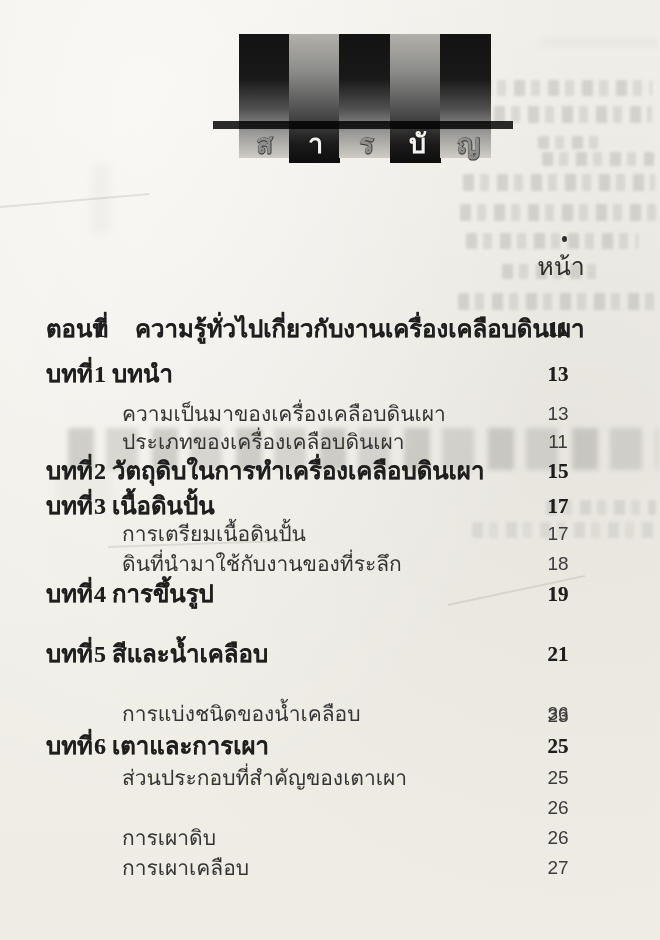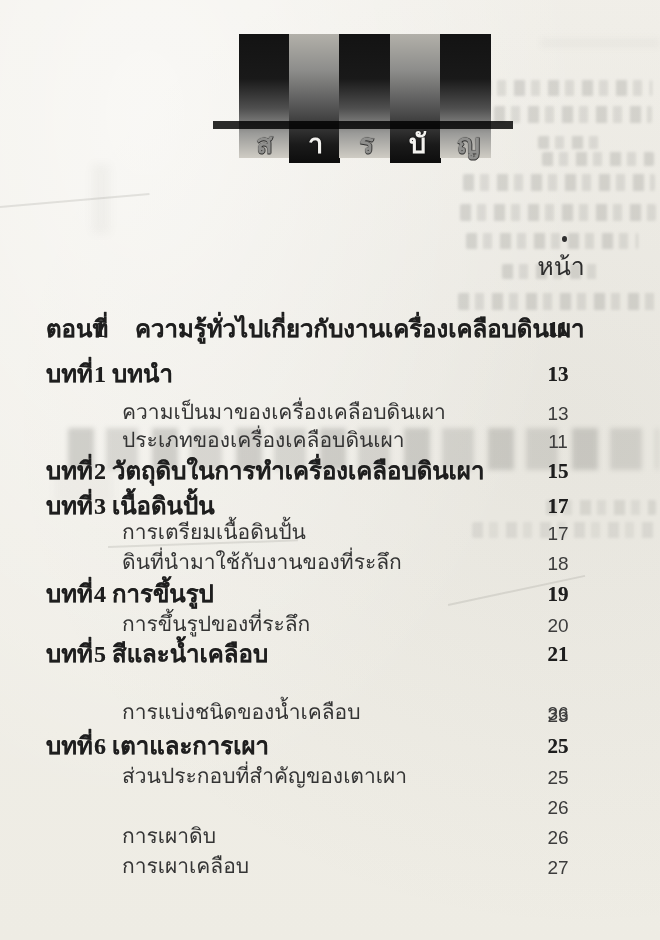--- a/index.html
+++ b/index.html
@@ -32,21 +32,21 @@
   .dot-mark{position:absolute;left:562px;top:236px;width:5px;height:6px;border-radius:50%;background:#2f2f2f;}
 
   
   .toc{position:absolute;left:0;top:0;width:660px;height:940px;border-radius:13px;}
   .row{position:absolute;left:0;width:660px;height:32px;line-height:32px;white-space:nowrap;}
   .row .prefix{position:absolute;left:46px;}
   .row .chnum{position:absolute;left:88px;width:24px;text-align:center;}
   .row .title{position:absolute;}
   .row.part .title{left:107px;margin-left:28px;}
   .row.chapter .title{left:112px;}
-  .row.sub .title{left:122px;font-family:Liberation Mono, monospace;}
+  .row.sub .title{left:122px;}
   .row .pagenum{position:absolute;left:527px;width:62px;text-align:center;}
   .row.part,.row.chapter{
     font-family:"Liberation Serif","DejaVu Serif",serif;
     font-weight:bold;font-size:24px;color:#1e1e1e;
     text-shadow:0 0 .4px rgba(30,30,30,.6);
   }
   .row.part .pagenum,.row.chapter .pagenum{font-size:21px;}
   .row.sub{font-size:21px;color:#343434;font-family:"Liberation Sans","DejaVu Sans",sans-serif;}
   .row.sub .pagenum{font-size:19px;color:#3c3c3c;}
 
@@ -152,25 +152,20 @@
 
     <span class="title">ดินที่นำมาใช้กับงานของที่ระลึก</span>
     <span class="pagenum">18</span>
   </div>
       <div class="row chapter" style="top: 578px;">
     <span class="prefix">บทที่</span>
     <span class="chnum">4</span>
     <span class="title">การขึ้นรูป</span>
     <span class="pagenum">19</span>
   </div>
-      <div class="row sub" style="top: 610px;">
-
-    <span class="title">การขึ้นรูปของที่ระลึก</span>
-    <span class="pagenum">20</span>
-  </div>
       <div class="row chapter" style="top: 638px;">
     <span class="prefix">บทที่</span>
     <span class="chnum">5</span>
     <span class="title">สีและน้ำเคลือบ</span>
     <span class="pagenum">21</span>
   </div>
       <div class="row sub" style="top: 698px;">
 
     <span class="title">การแบ่งชนิดของน้ำเคลือบ</span>
     <span class="pagenum">36</span>

